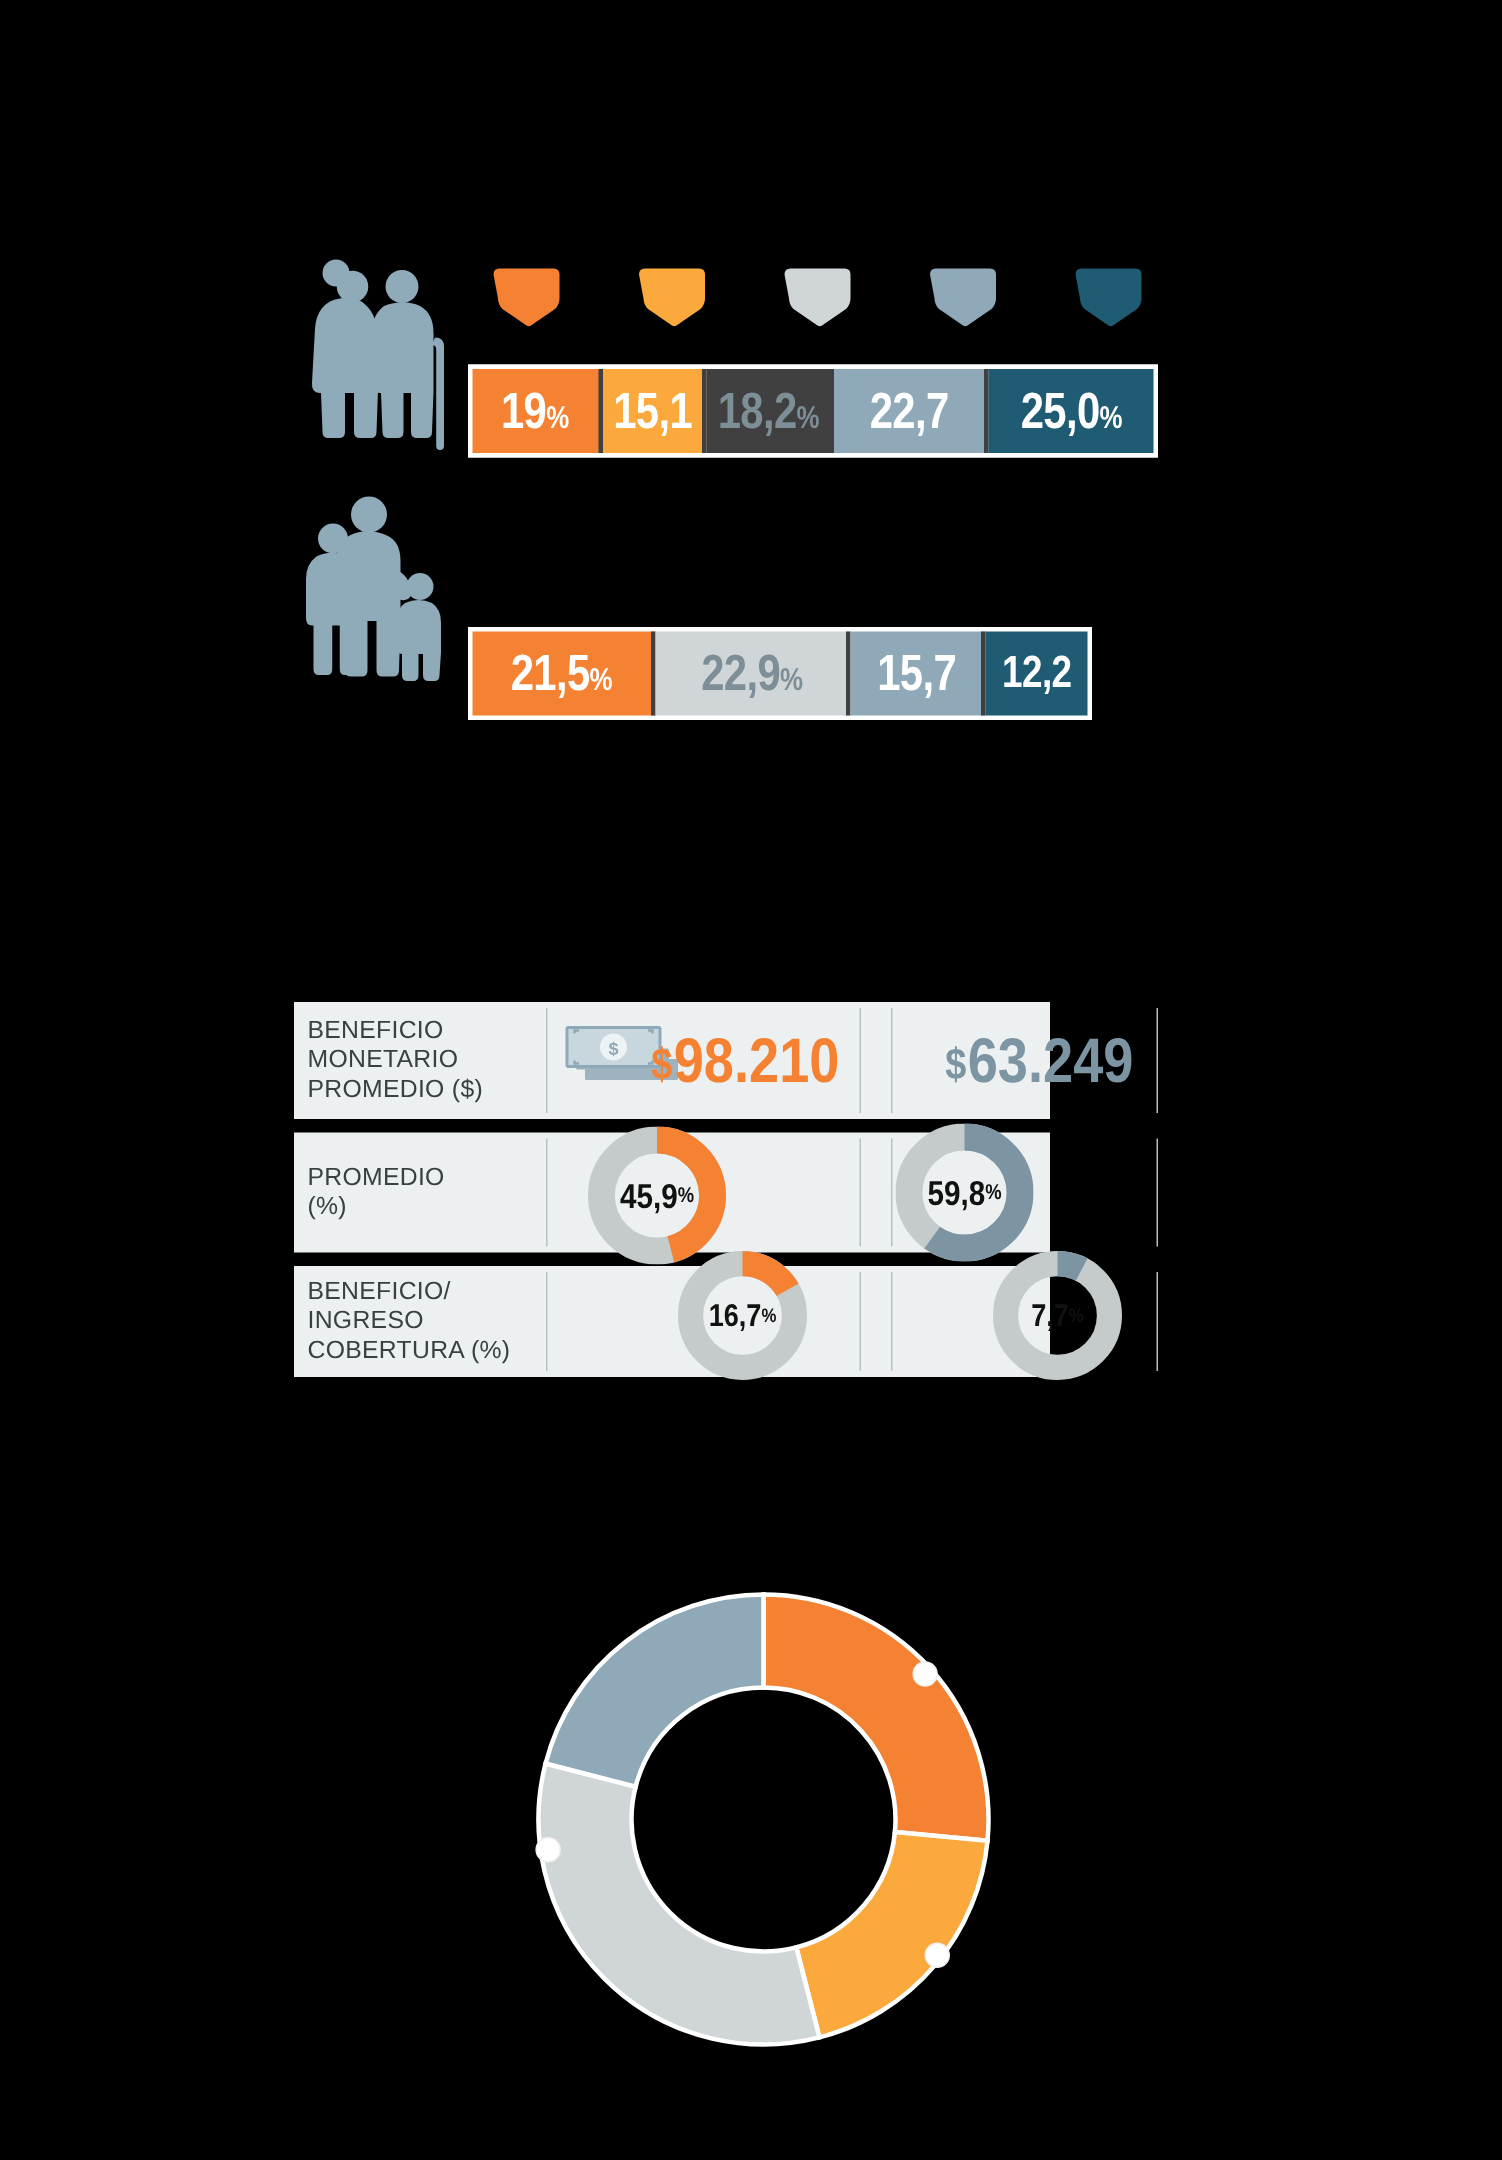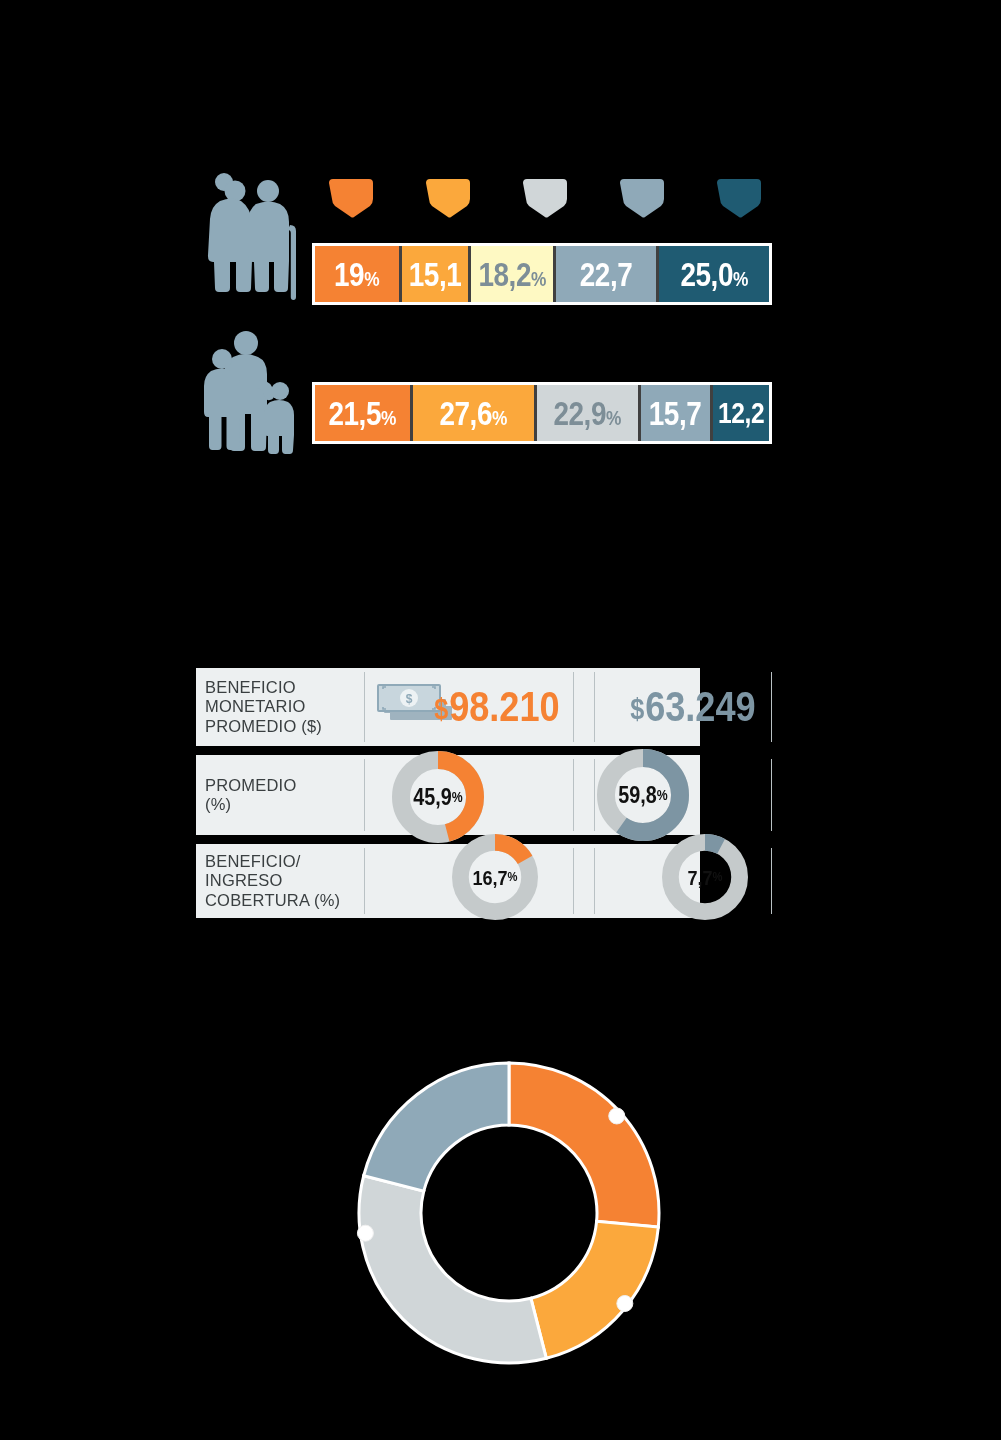--- a/index.html
+++ b/index.html
@@ -105,21 +105,21 @@
     </div>
   </div>
 
   <div class="barwrap" id="bar0" style="left:312px;top:243px;width:460px;height:62px;">
       <div class="seg" style="flex: 19 0 0px; background: rgb(245, 130, 51);">
         <div class="val" style="color: rgb(255, 255, 255); font-size: 34px;">19<span class="pc">%</span></div>
       </div>
       <div class="seg" style="flex: 15.1 0 0px; background: rgb(251, 168, 60);">
         <div class="val" style="color: rgb(255, 255, 255); font-size: 34px;">15,1</div>
       </div>
-      <div class="seg" style="flex: 18.2 0 0px; background: #fef9c3;">
+      <div class="seg" style="flex: 18.2 0 0px; background: #404040;">
         <div class="val" style="color: rgb(125, 142, 151); font-size: 34px;">18,2<span class="pc">%</span></div>
       </div>
       <div class="seg" style="flex: 22.7 0 0px; background: rgb(143, 169, 184);">
         <div class="val" style="color: rgb(255, 255, 255); font-size: 34px;">22,7</div>
       </div>
       <div class="seg" style="flex: 25 0 0px; background: rgb(31, 91, 114);">
         <div class="val" style="color: rgb(255, 255, 255); font-size: 34px;">25,0<span class="pc">%</span></div>
       </div>
     </div>
 
@@ -134,26 +134,23 @@
 
         <circle cx="24" cy="32" r="10"></circle>
         <path d="M13 44 q-7 5 -7 15 l0 26 q0 5 4 5 l1 0 l0 29 q0 4 3.5 4 l5.5 0 q3.5 0 3.5-4 l0-29 l5 0 l0 29 q0 4 3.5 4 l5.5 0 q3.5 0 3.5-4 l1-30 l0-31 q0-10 -8-14 q-11-5 -21 0 z"></path>
 
         <circle cx="82" cy="64" r="9"></circle>
         <path d="M72 75 q-6 4 -6 13 l0 16 q0 5 4 5 l0 14 q0 4 3.5 4 l4 0 q3.5 0 3.5-4 l0-14 l3 0 l0 14 q0 4 3.5 4 l4 0 q3.5 0 3.5-4 l1-15 l0-20 q0-9 -6-13 q-9-4 -18 0 z"></path>
       </g>
     </svg>
   </div>
 
-  <div class="barwrap" id="bar1" style="left:312px;top:382px;width:460px;height:62px;">
+  <div class="barwrap" id="bar1" style="left:312px;top:418px;width:416px;height:62px;">
       <div class="seg" style="flex: 21.5 0 0px; background: rgb(245, 130, 51);">
         <div class="val" style="color: rgb(255, 255, 255); font-size: 34px;">21,5<span class="pc">%</span></div>
-      </div>
-      <div class="seg" style="flex: 27.6 0 0px; background: rgb(251, 168, 60);">
-        <div class="val" style="color: rgb(255, 255, 255); font-size: 34px;">27,6<span class="pc">%</span></div>
       </div>
       <div class="seg" style="flex: 22.9 0 0px; background: rgb(208, 214, 216);">
         <div class="val" style="color: rgb(125, 142, 151); font-size: 34px;">22,9<span class="pc">%</span></div>
       </div>
       <div class="seg" style="flex: 15.7 0 0px; background: rgb(143, 169, 184);">
         <div class="val" style="color: rgb(255, 255, 255); font-size: 34px;">15,7</div>
       </div>
       <div class="seg" style="flex: 12.2 0 0px; background: rgb(31, 91, 114);">
         <div class="val" style="color: rgb(255, 255, 255); font-size: 30px;">12,2</div>
       </div>

